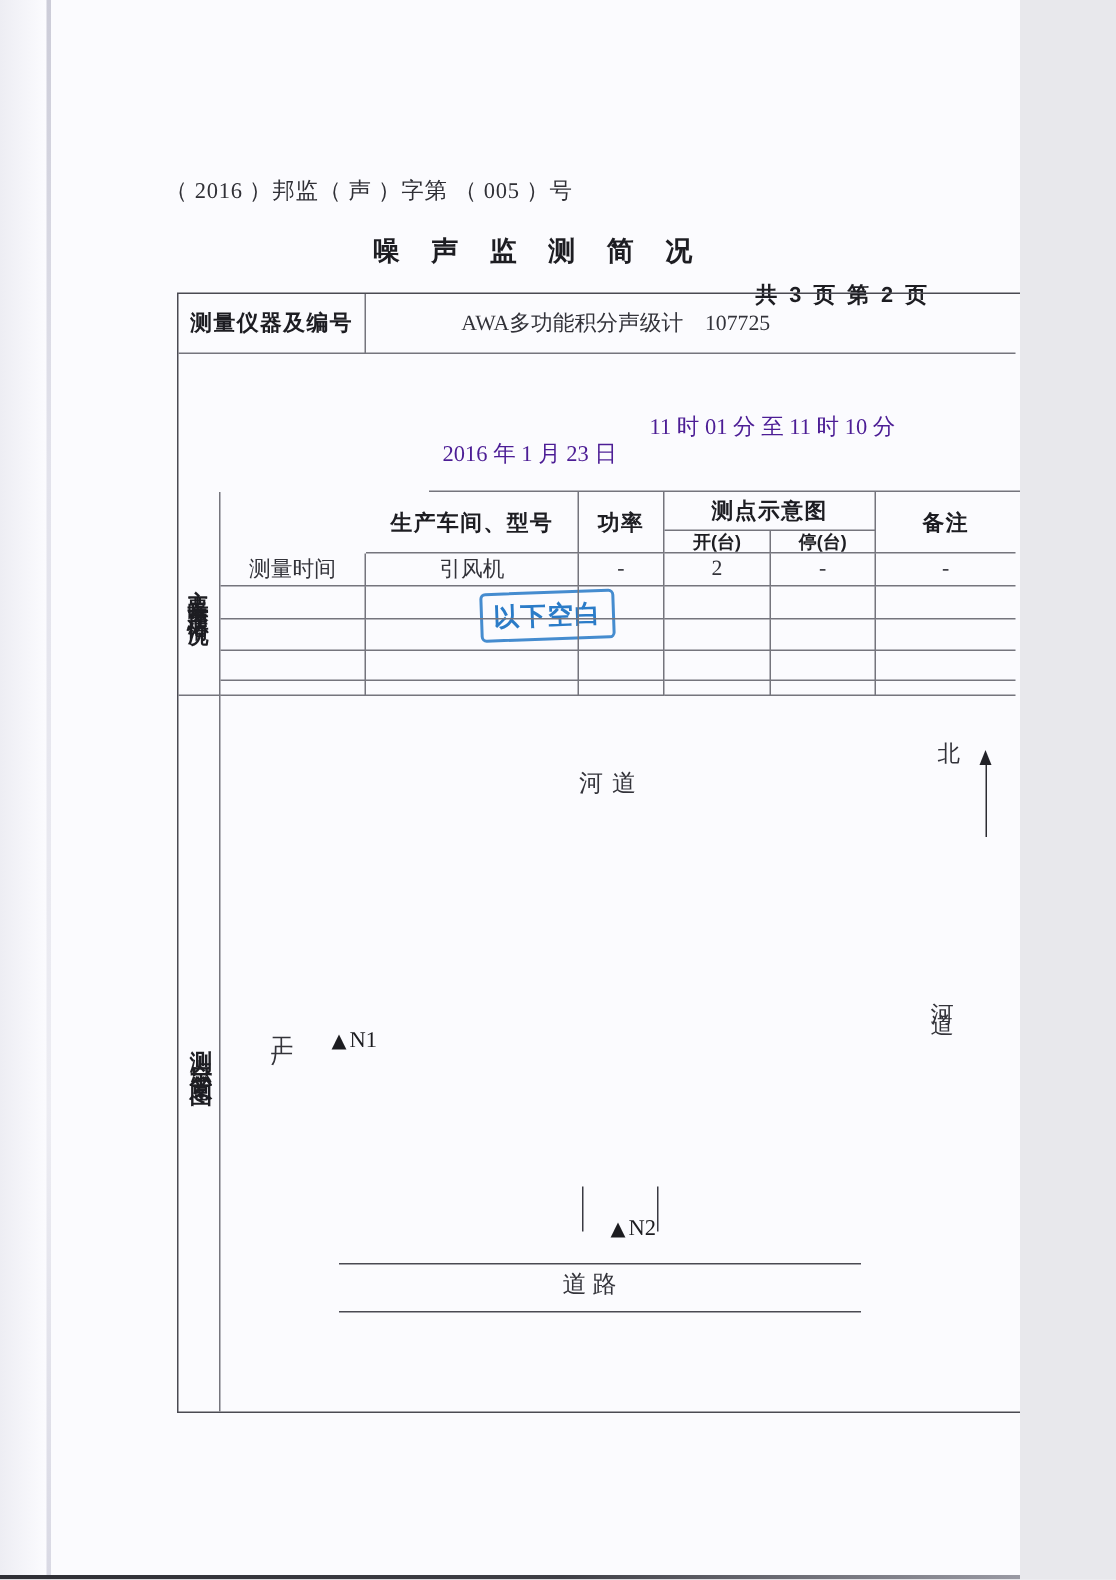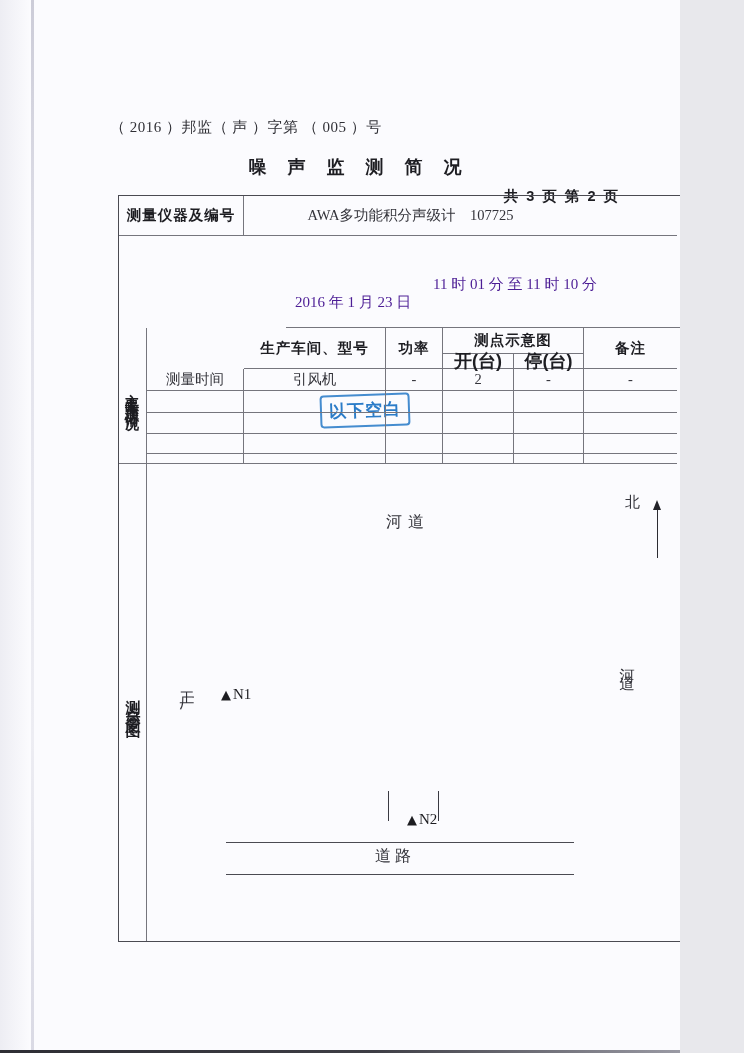--- a/index.html
+++ b/index.html
@@ -28,21 +28,21 @@
   .cell{position:absolute;box-sizing:border-box;border:0 solid #75757d;display:flex;
         align-items:center;justify-content:center;}
   .br{border-right-width:1px;}
   .bb{border-bottom-width:1px;}
   .lbl{font-family:"Liberation Sans","DejaVu Sans",sans-serif;font-weight:700;
        font-size:14.5px;color:#1d1d22;letter-spacing:1px;}
   .val{font-size:14.5px;color:#33333a;}
   .vtext{writing-mode:vertical-rl;text-orientation:upright;}
   .vlbl{font-family:"Liberation Sans","DejaVu Sans",sans-serif;font-weight:700;
         font-size:14px;color:#1d1d22;letter-spacing:4px;}
-  .small-lbl{font-size:18px;letter-spacing:0;}
+  .small-lbl{font-size:12px;letter-spacing:0;}
   .timecell{position:relative;}
   .timecell span{position:absolute;font-size:15px;color:#4c1d95;white-space:pre;}
   
   .blank-stamp{left:201px;top:198px;width:86px;height:29px;transform:rotate(-2deg);
                border:2.5px solid rgba(43,124,200,.88);border-radius:4px;color:#2b7cc8;
                display:flex;align-items:center;justify-content:center;
                font-family:"Liberation Sans","DejaVu Sans",sans-serif;font-weight:700;
                font-size:17px;letter-spacing:1px;}
   
   .sketch{left:28px;top:268px;width:530px;height:477px;}

